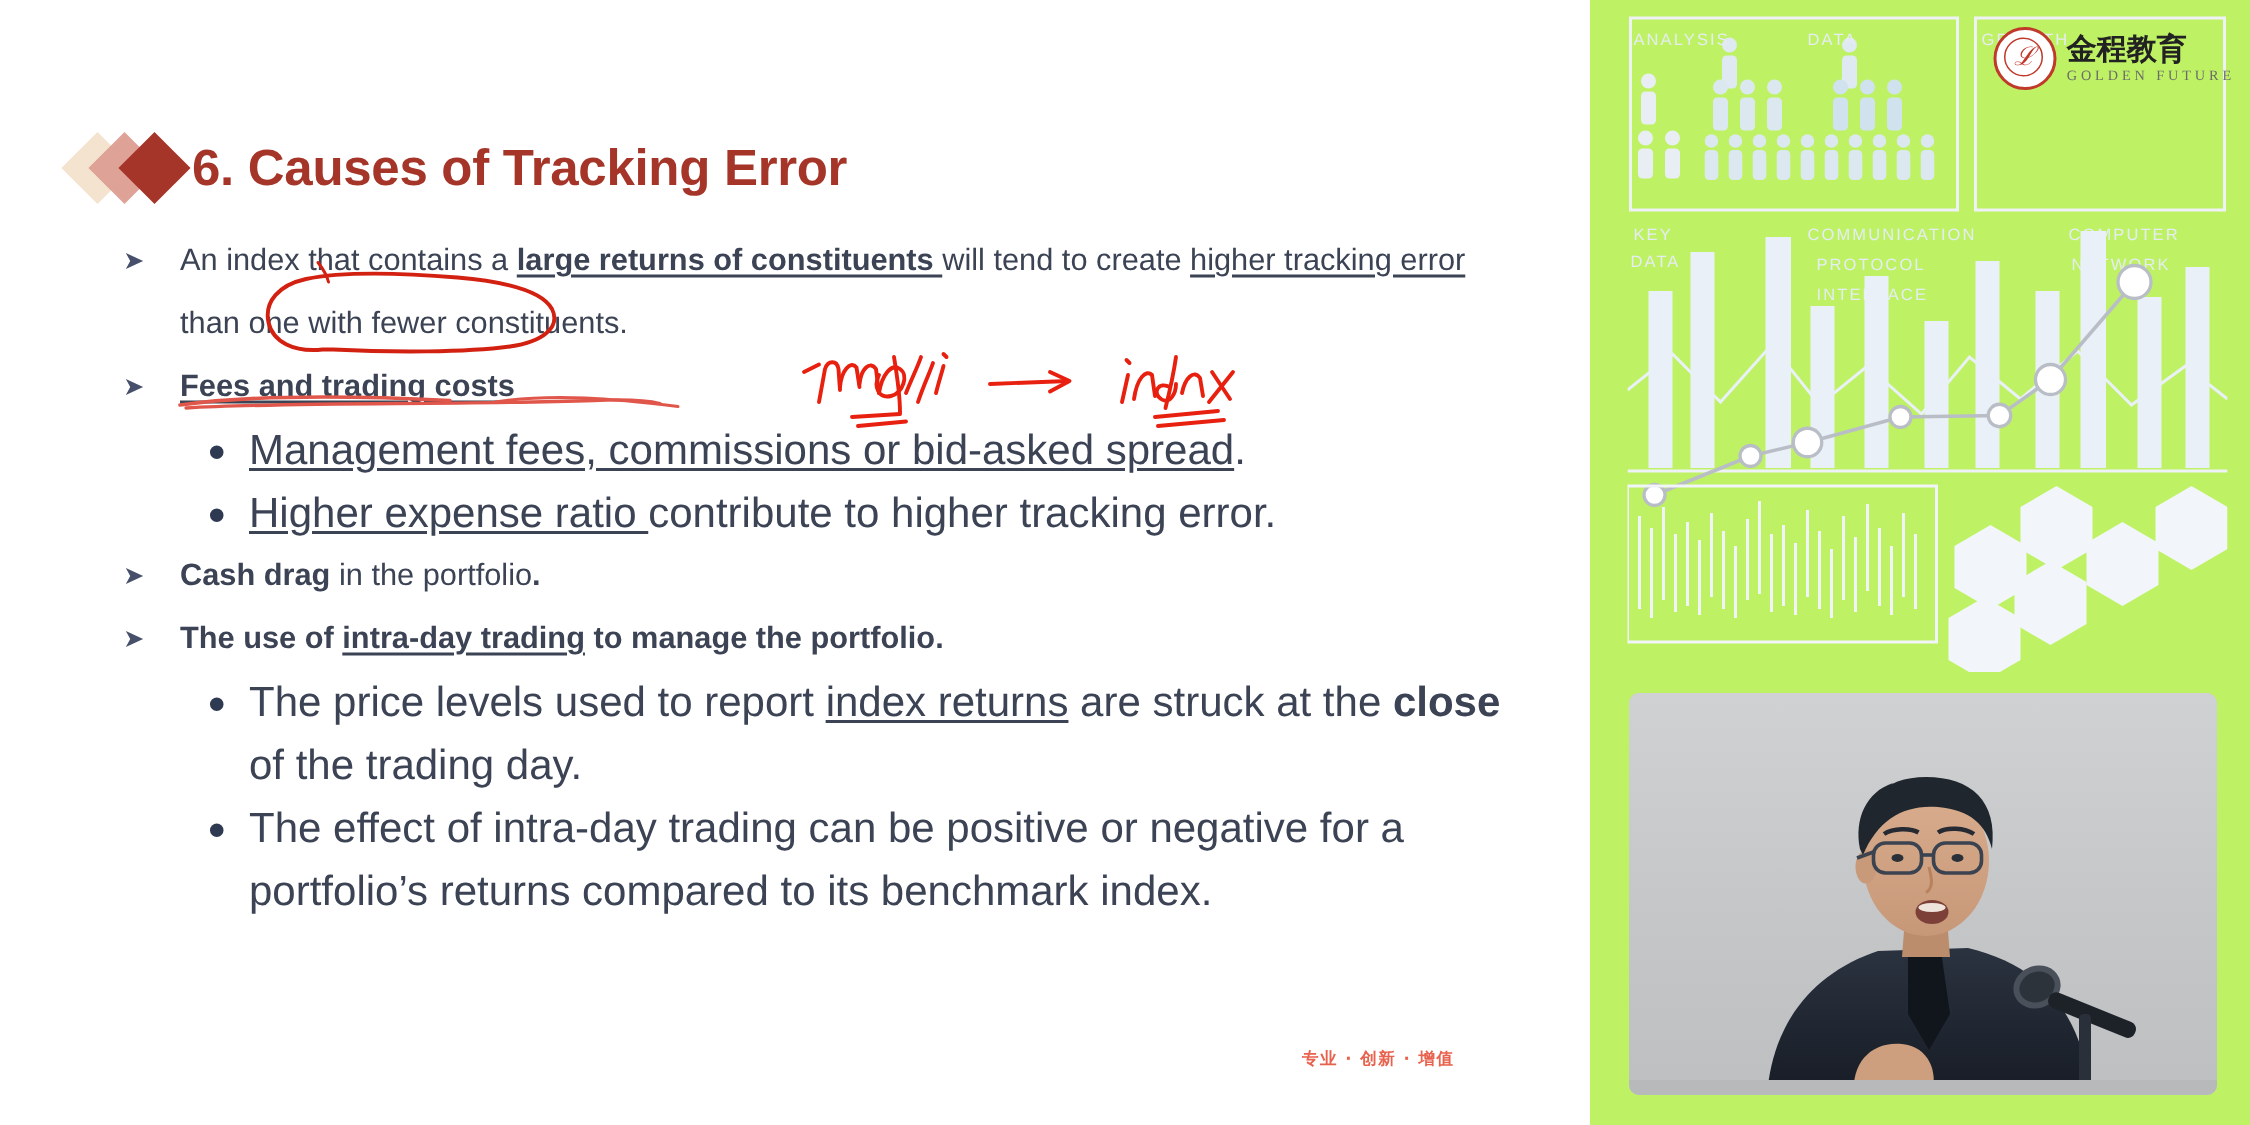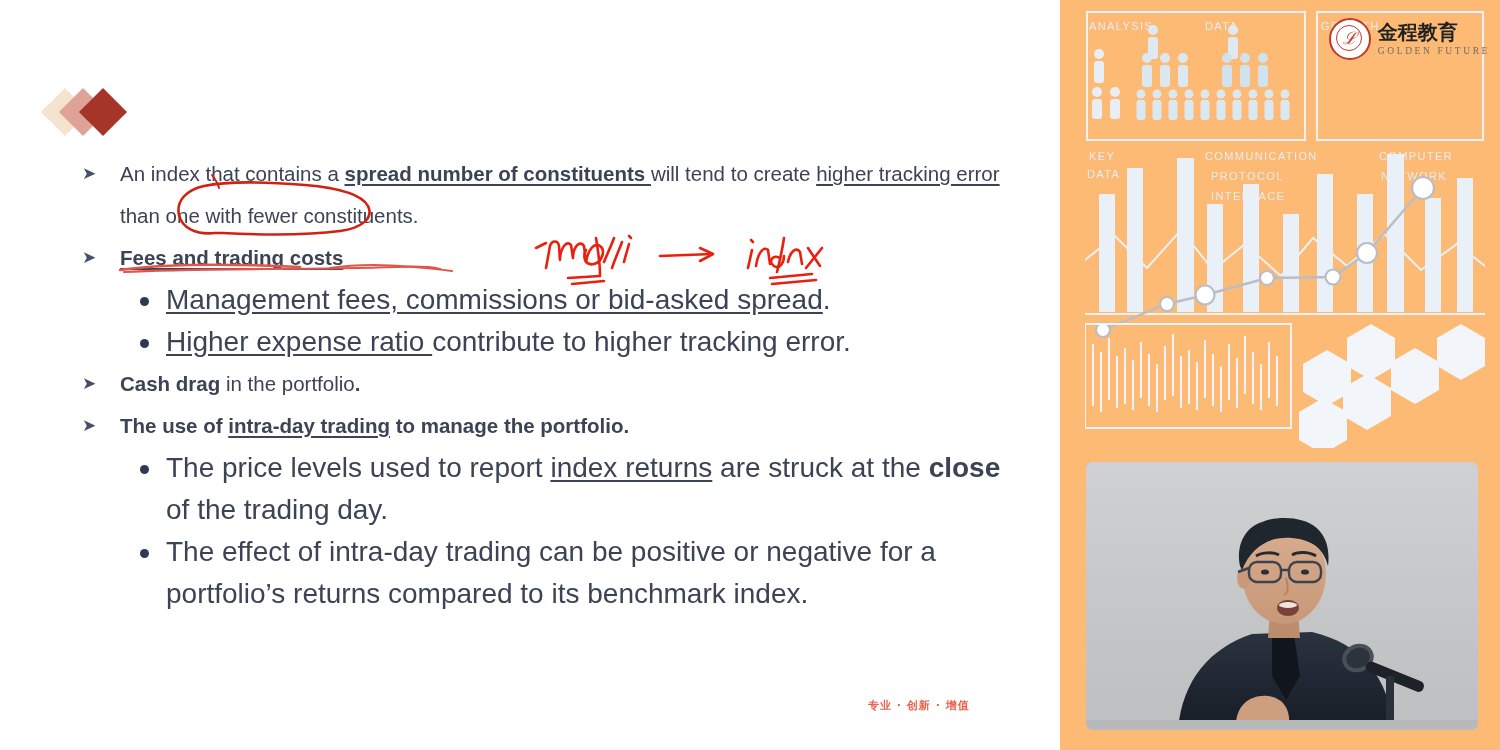--- a/index.html
+++ b/index.html
@@ -111,21 +111,21 @@
     pointer-events: none;
   }
 
   
   #right-col {
     position: absolute;
     left: 1060px;
     top: 0;
     width: 440px;
     height: 750px;
-    background: #fdba74;
+    background: #bef264;
   }
 
   
   #deco {
     position: absolute;
     left: 25px;
     top: 8px;
     width: 400px;
     height: 440px;
     overflow: hidden;
@@ -220,24 +220,25 @@
 <body>
 
 <div id="slide">
 
   <div id="title-row">
     <div class="diamond-cluster">
       <div class="diamond d1"></div>
       <div class="diamond d2"></div>
       <div class="diamond d3"></div>
     </div>
+    <div id="title-text">6. Causes of Tracking Error</div>
   </div>
 
   <div id="body-list">
-      <div class="lvl1"><span class="arrow-bullet">➤</span><span>An index that contains a </span><span class="bu">spread number of constituents </span><span>will tend to create </span><span class="u">higher tracking error </span><span>than one with fewer constituents.</span></div>
+      <div class="lvl1"><span class="arrow-bullet">➤</span><span>An index that contains a </span><span class="bu">large returns of constituents </span><span>will tend to create </span><span class="u">higher tracking error </span><span>than one with fewer constituents.</span></div>
       <div class="lvl1"><span class="arrow-bullet">➤</span><span class="bu">Fees and trading costs</span></div>
       <div class="lvl2"><span class="dot-bullet"></span><span class="u">Management fees, commissions or bid-asked spread</span><span>.</span></div>
       <div class="lvl2"><span class="dot-bullet"></span><span class="u">Higher expense ratio </span><span>contribute to higher tracking error.</span></div>
       <div class="lvl1"><span class="arrow-bullet">➤</span><span class="b">Cash drag</span><span> in the portfolio</span><span class="b">.</span></div>
       <div class="lvl1"><span class="arrow-bullet">➤</span><span class="b">The use of </span><span class="bu">intra-day trading</span><span class="b"> to manage the portfolio.</span></div>
       <div class="lvl2"><span class="dot-bullet"></span><span>The price levels used to report </span><span class="u">index returns</span><span> are struck at the </span><span class="b">close</span><span> of the trading day.</span></div>
       <div class="lvl2"><span class="dot-bullet"></span><span>The effect of intra-day trading can be positive or negative for a portfolio’s returns compared to its benchmark index.</span></div>
     </div>
 
   <svg id="annotations" viewBox="0 0 1060 750" xmlns="http://www.w3.org/2000/svg">

